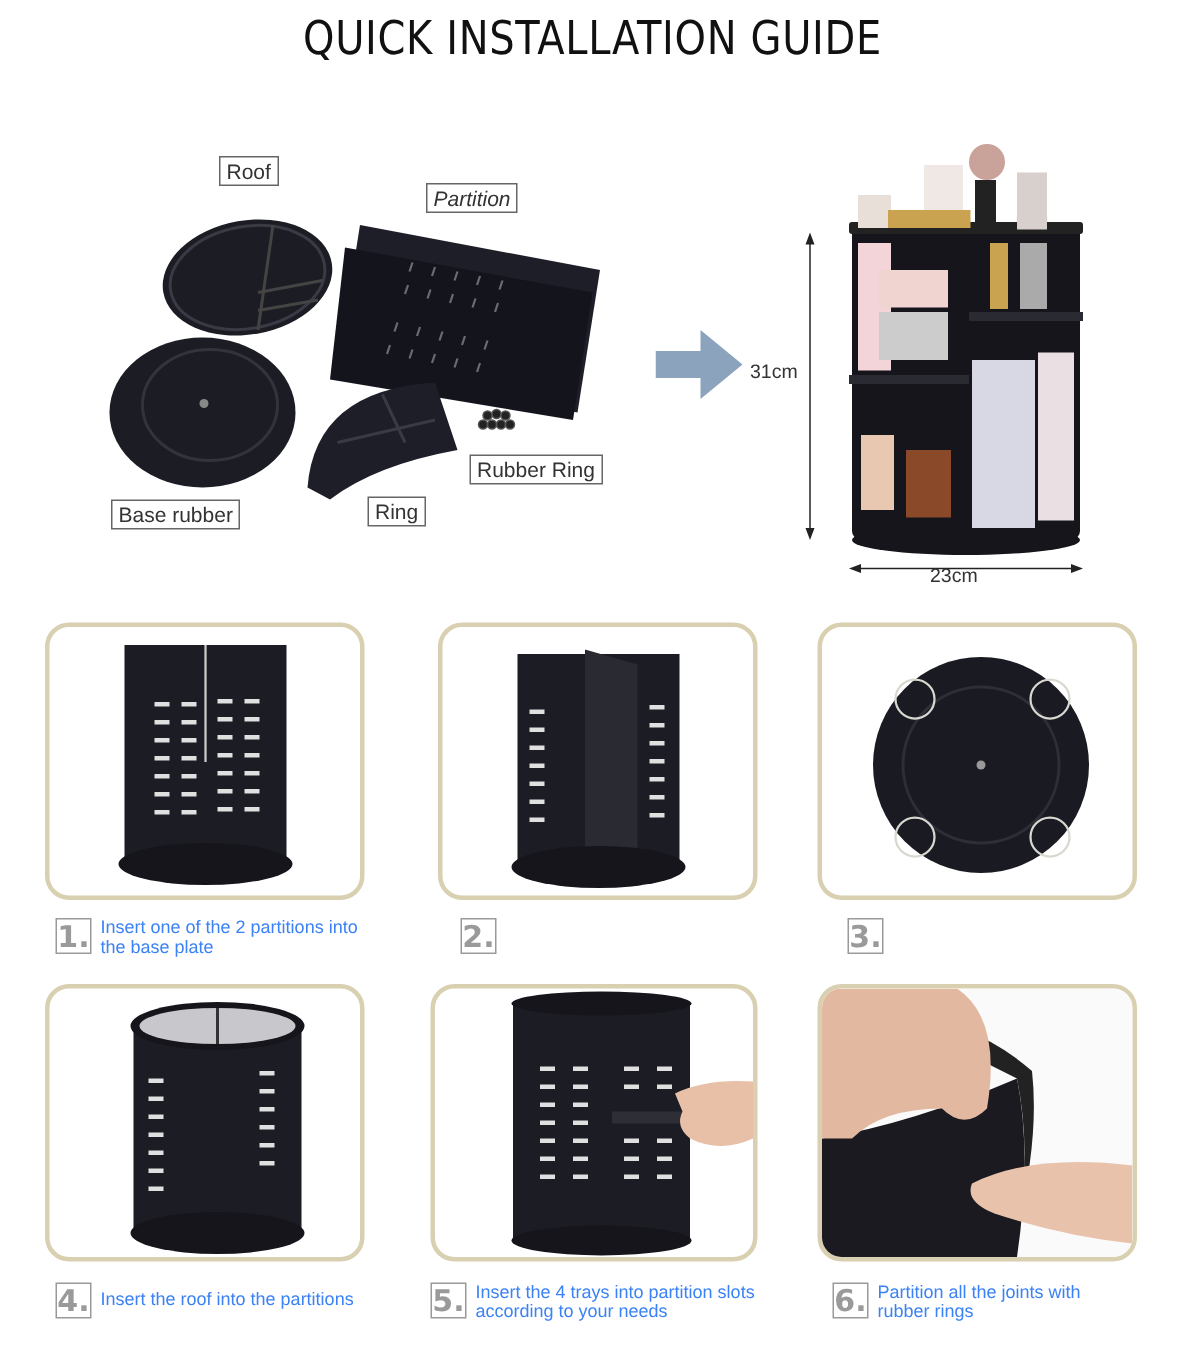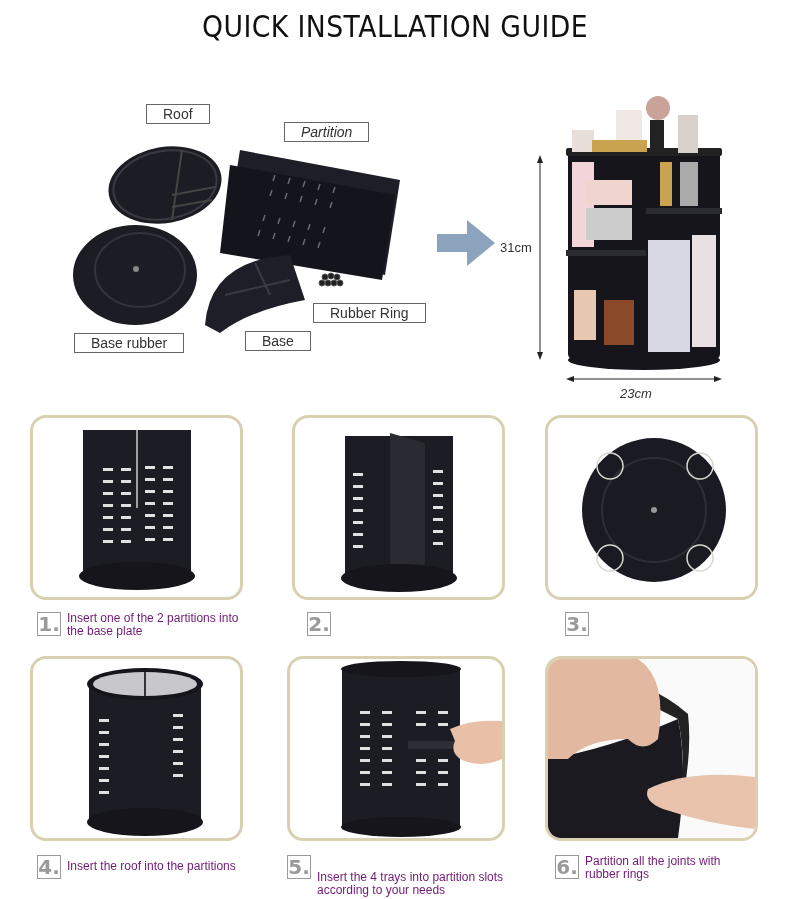--- a/index.html
+++ b/index.html
@@ -1,24 +1,24 @@
 <!DOCTYPE html>
 <html><head>
 <meta charset="utf-8">
 <style>
   * { box-sizing: border-box; margin: 0; padding: 0; }
   body { width: 790px; height: 899px; background: #ffffff; font-family: "Liberation Sans", "DejaVu Sans", sans-serif; position: relative; overflow: hidden; }
   .title { position: absolute; top: 8px; left: 0; width: 790px; text-align: center; font-size: 31px; font-family: "DejaVu Sans", sans-serif; font-weight: normal; letter-spacing: 0.5px; color: #111; transform: scaleX(0.86); }
   .abs { position: absolute; }
-  .label-box { position: absolute; border: 1px solid #666; padding: 0 16px; font-size: 14px; color: #333; background: #fff; line-height: 18px; white-space: nowrap; }
+  .label-box { position: absolute; border: 1px solid #666; padding: 0 4px; font-size: 14px; color: #333; background: #fff; line-height: 18px; white-space: nowrap; }
   .dim { position: absolute; font-size: 13px; color: #333; text-align: right; }
   .card { position: absolute; border: 3px solid #d8d0b0; border-radius: 16px; background: #fff; overflow: hidden; }
   .step { position: absolute; display: flex; align-items: flex-start; gap: 6px; }
   .step-num { border: 1px solid #9a9a9a; font-size: 20px; font-weight: bold; color: #9a9a9a; width: 24px; height: 24px; line-height: 22px; text-align: center; font-family: "DejaVu Sans", sans-serif; }
-  .step-text { font-size: 12px; color: #701a75; line-height: 13px; max-width: 185px; }
+  .step-text { font-size: 12px; color: #3b82f6; line-height: 13px; max-width: 185px; }
   svg { display: block; }
 </style>
 </head>
 <body>
 
 <div class="title">QUICK INSTALLATION GUIDE</div>
 
 <div class="abs" style="left:60px;top:95px;width:360px;height:265px;">
   <svg width="360" height="265" viewBox="0 0 360 265">
 
@@ -68,21 +68,21 @@
       <circle cx="262" cy="188" r="3"></circle>
         <circle cx="268" cy="188" r="3"></circle>
         <circle cx="274" cy="188" r="3"></circle>
         <circle cx="280" cy="188" r="3"></circle>
     </g>
   </svg>
 </div>
 <div class="label-box" style="left:146px;top:104px;">Roof</div>
 <div class="label-box" style="left:284px;top:122px;font-style:italic;">Partition</div>
 <div class="label-box" style="left:74px;top:333px;">Base rubber</div>
-<div class="label-box" style="left:245px;top:331px;">Base</div>
+<div class="label-box" style="left:245px;top:331px;">Ring</div>
 <div class="label-box" style="left:313px;top:303px;">Rubber Ring</div>
 
 <div class="abs" style="left:437px;top:220px;">
   <svg width="58" height="46" viewBox="0 0 58 46">
       <polygon points="0,14 30,14 30,0 58,23 30,46 30,32 0,32" fill="#8ba3bd"></polygon>
     </svg>
 </div>
 
 <div class="abs" style="left:530px;top:90px;width:200px;height:300px;">
   <svg width="200" height="300" viewBox="0 0 200 300">
@@ -112,21 +112,21 @@
     <rect x="130" y="72" width="12" height="44" fill="#c9a34f"></rect>
     <rect x="150" y="72" width="18" height="44" fill="#aaa"></rect>
 
     <rect x="44" y="200" width="22" height="50" fill="#e8c8b0"></rect>
     <rect x="74" y="210" width="30" height="45" fill="#8a4a2a"></rect>
     <rect x="118" y="150" width="42" height="112" fill="#d8d8e4"></rect>
     <rect x="162" y="145" width="24" height="112" fill="#eadfe2"></rect>
   </svg>
 </div>
 <div class="dim" style="left:500px;top:240px;">31cm</div>
-<div class="dim" style="left:620px;top:386px;font-style:italic;">23cm</div>
+<div class="dim" style="left:620px;top:376px;">23cm</div>
 
 <div class="card" style="left:30px;top:415px;width:213px;height:185px;">
   <svg width="207" height="179" viewBox="0 0 207 179">
     <rect x="50" y="12" width="108" height="145" fill="#1c1c24"></rect>
     <line x1="104" y1="12" x2="104" y2="90" stroke="#ccc" stroke-width="1.5"></line>
     <g fill="#e0e0e0">
       <rect x="70" y="50" width="10" height="3"></rect>
         <rect x="88" y="50" width="10" height="3"></rect>
         <rect x="112" y="48" width="10" height="3"></rect>
         <rect x="130" y="48" width="10" height="3"></rect>
@@ -274,18 +274,18 @@
     <path d="M 100 130 Q 140 110 207 118 L 207 170 Q 160 165 115 150 Q 95 142 100 130 Z" fill="#e8c2aa"></path>
   </svg>
 </div>
 
 <div class="step" style="left:37px;top:855px;">
   <div class="step-num">4.</div>
   <div class="step-text" style="padding-top:5px;">Insert the roof into the partitions</div>
 </div>
 <div class="step" style="left:287px;top:855px;">
   <div class="step-num">5.</div>
-  <div class="step-text" style="max-width:200px;margin-top:16px;">Insert the 4 trays into partition slots according to your needs</div>
+  <div class="step-text" style="max-width:200px;">Insert the 4 trays into partition slots according to your needs</div>
 </div>
 <div class="step" style="left:555px;top:855px;">
   <div class="step-num">6.</div>
   <div class="step-text" style="max-width:170px;">Partition all the joints with rubber rings</div>
 </div>
 
 </body></html>

